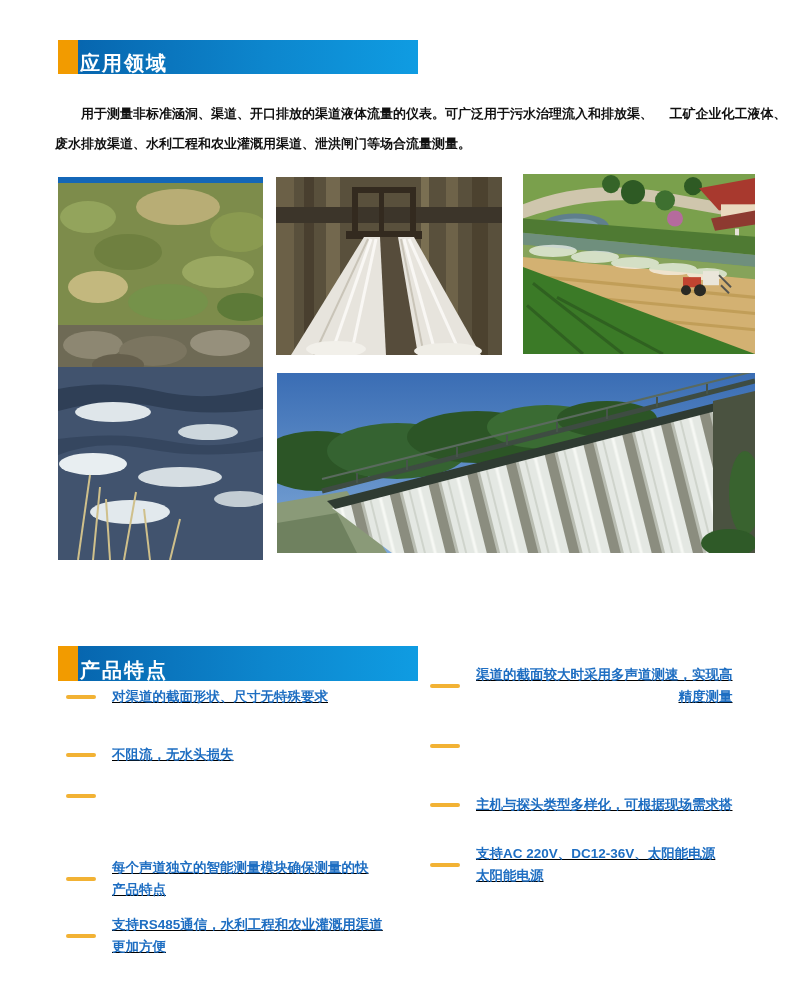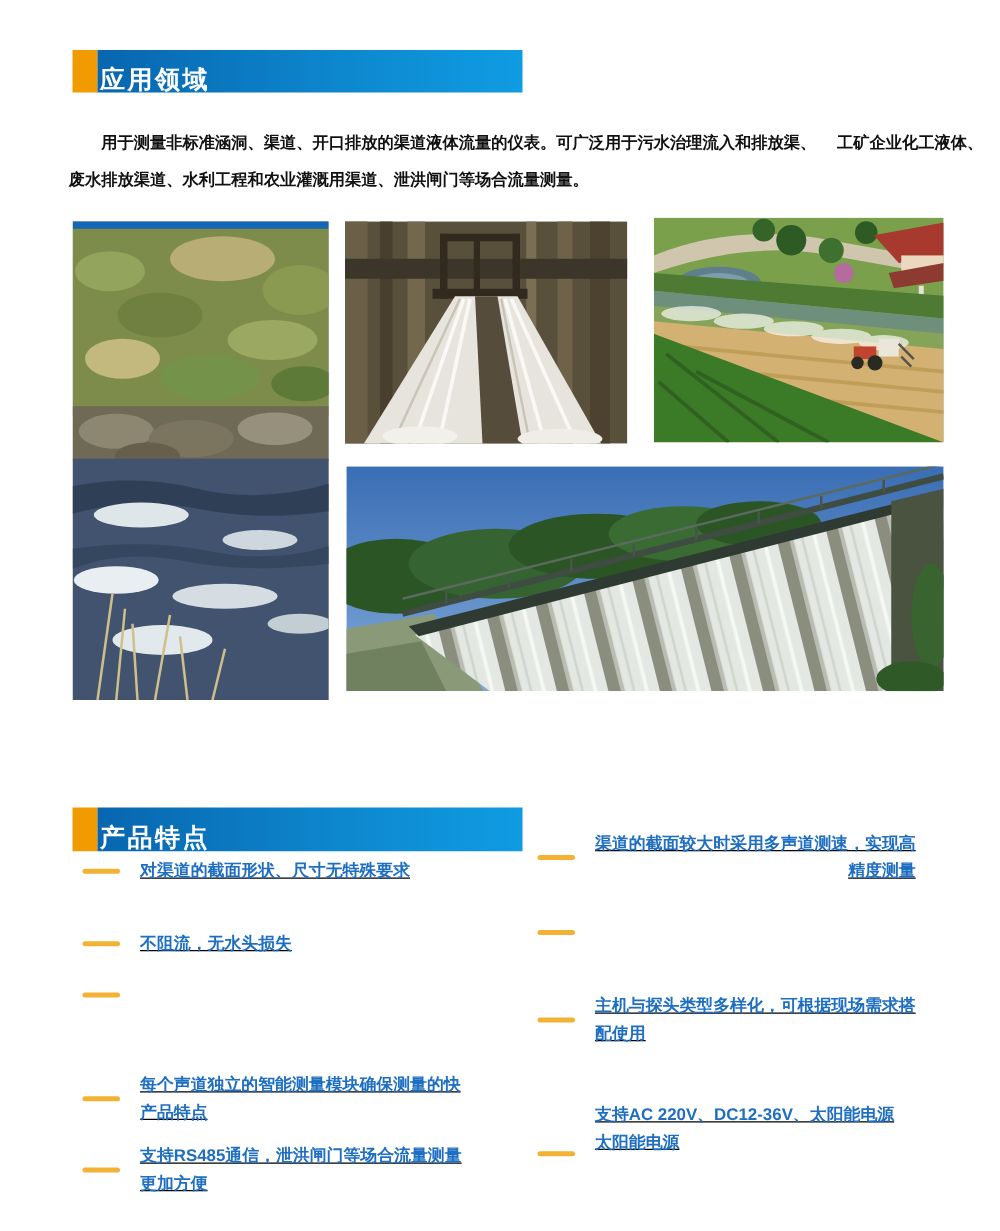--- a/index.html
+++ b/index.html
@@ -33,21 +33,21 @@
 
   
   .feat{position:absolute;display:flex;align-items:center;text-decoration:underline;}
   .feat .dash{width:30px;height:4px;border-radius:2px;background:#f2b234;flex:0 0 auto;
               margin-right:16px;}
   .feat .txt{font-size:13.5px;line-height:22px;font-weight:bold;color:#1e6ec2;}
   .feat .txt span{display:block;white-space:nowrap;}
   .fl{left:66px;}
   .fr{left:430px;}
   .fl.r1{top:686px;} .fl.r2{top:744px;} .fl.r3{top:794px;} .fl.r4{top:857px;justify-content:center;} .fl.r5{top:914px;}
-  .fr.r1{top:664px;text-align:right;} .fr.r2{top:744px;} .fr.r3{top:794px;} .fr.r4{top:881px;align-items:flex-end;}
+  .fr.r1{top:664px;text-align:right;} .fr.r2{top:744px;} .fr.r3{top:794px;} .fr.r4{top:843px;}
 </style>
 </head>
 <body>
 
 <div class="page">
 
   <div class="banner b1">
     <div class="accent"></div>
     <div class="bar">
       <span class="title">应用领域</span>
@@ -249,40 +249,39 @@
   <div class="feat fl r4">
     <span class="dash"></span>
     <div class="txt">
         <span>每个声道独立的智能测量模块确保测量的快</span>
         <span>产品特点</span>
       </div>
   </div>
   <div class="feat fl r5">
     <span class="dash"></span>
     <div class="txt">
-        <span>支持RS485通信，泄洪闸门等场合流量测量</span>
+        <span>支持RS485通信，水利工程和农业灌溉用渠道</span>
         <span>更加方便</span>
       </div>
   </div>
 
   <div class="feat fr r1">
     <span class="dash"></span>
     <div class="txt">
         <span>渠道的截面较大时采用多声道测速，实现高</span>
         <span>精度测量</span>
       </div>
   </div>
   <div class="feat fr r2">
     <span class="dash"></span>
   </div>
   <div class="feat fr r3">
     <span class="dash"></span>
     <div class="txt">
         <span>主机与探头类型多样化，可根据现场需求搭</span>
-        <span>配使用</span>
       </div>
   </div>
   <div class="feat fr r4">
     <span class="dash"></span>
     <div class="txt">
         <span>支持AC 220V、DC12-36V、太阳能电源</span>
         <span>太阳能电源</span>
       </div>
   </div>
 

